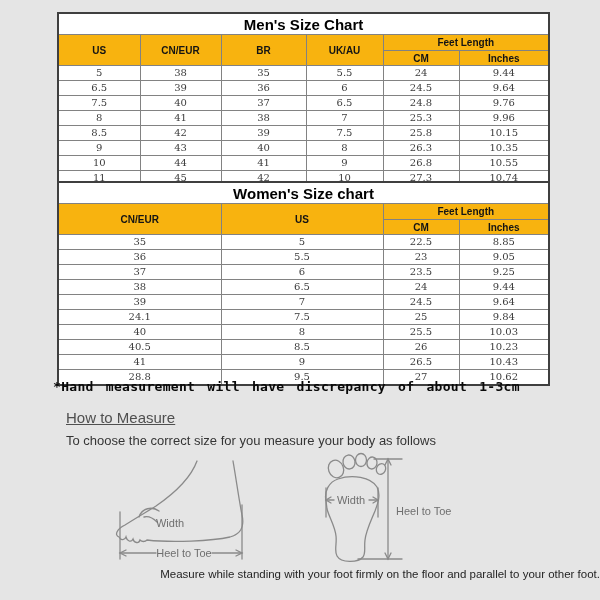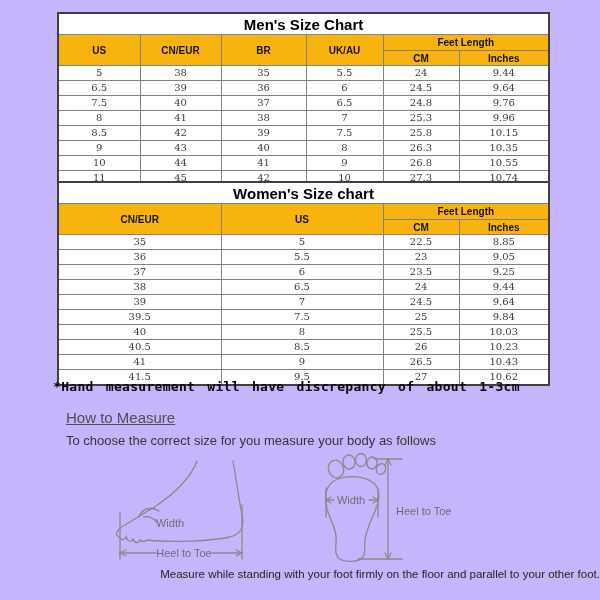--- a/index.html
+++ b/index.html
@@ -1,17 +1,17 @@
 <!DOCTYPE html>
 <html><head>
 <meta charset="utf-8">
 <style>
   html,body { margin:0; padding:0; background:#ffffff; }
   .canvas {
-    position:relative; width:600px; height:600px; background:#c4b5fd;
+    position:relative; width:600px; height:600px; background:#e5e5e5;
     font-family:"Liberation Sans", sans-serif; overflow:hidden;
   }
   
   table.size-table {
     position:absolute; left:57px; width:491px;
     border-collapse:collapse; table-layout:fixed;
     border:2px solid #3f3f3f;
   }
   table.size-table td, table.size-table th {
     border:1px solid #828282; padding:0; text-align:center; overflow:hidden;
@@ -222,21 +222,21 @@
         </tr>
 
         <tr>
           <td class="data">39</td>
           <td class="data">7</td>
           <td class="data">24.5</td>
           <td class="data">9.64</td>
         </tr>
 
         <tr>
-          <td class="data">39.5</td>
+          <td class="data">24.1</td>
           <td class="data">7.5</td>
           <td class="data">25</td>
           <td class="data">9.84</td>
         </tr>
 
         <tr>
           <td class="data">40</td>
           <td class="data">8</td>
           <td class="data">25.5</td>
           <td class="data">10.03</td>
@@ -250,21 +250,21 @@
         </tr>
 
         <tr>
           <td class="data">41</td>
           <td class="data">9</td>
           <td class="data">26.5</td>
           <td class="data">10.43</td>
         </tr>
 
         <tr>
-          <td class="data">41.5</td>
+          <td class="data">28.8</td>
           <td class="data">9.5</td>
           <td class="data">27</td>
           <td class="data">10.62</td>
         </tr>
       </tbody>
   </table>
 
   <div class="notes">
     <div>*Hand measurement will have discrepancy of about 1-3cm</div>
   </div>

